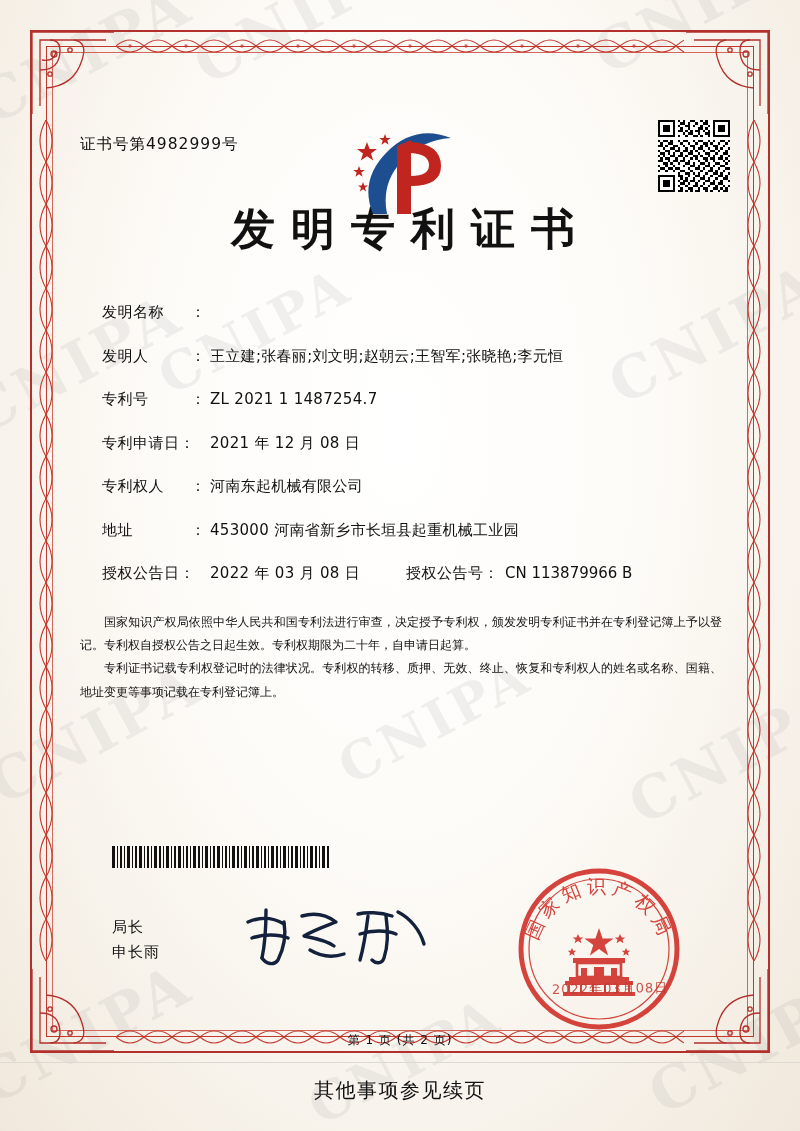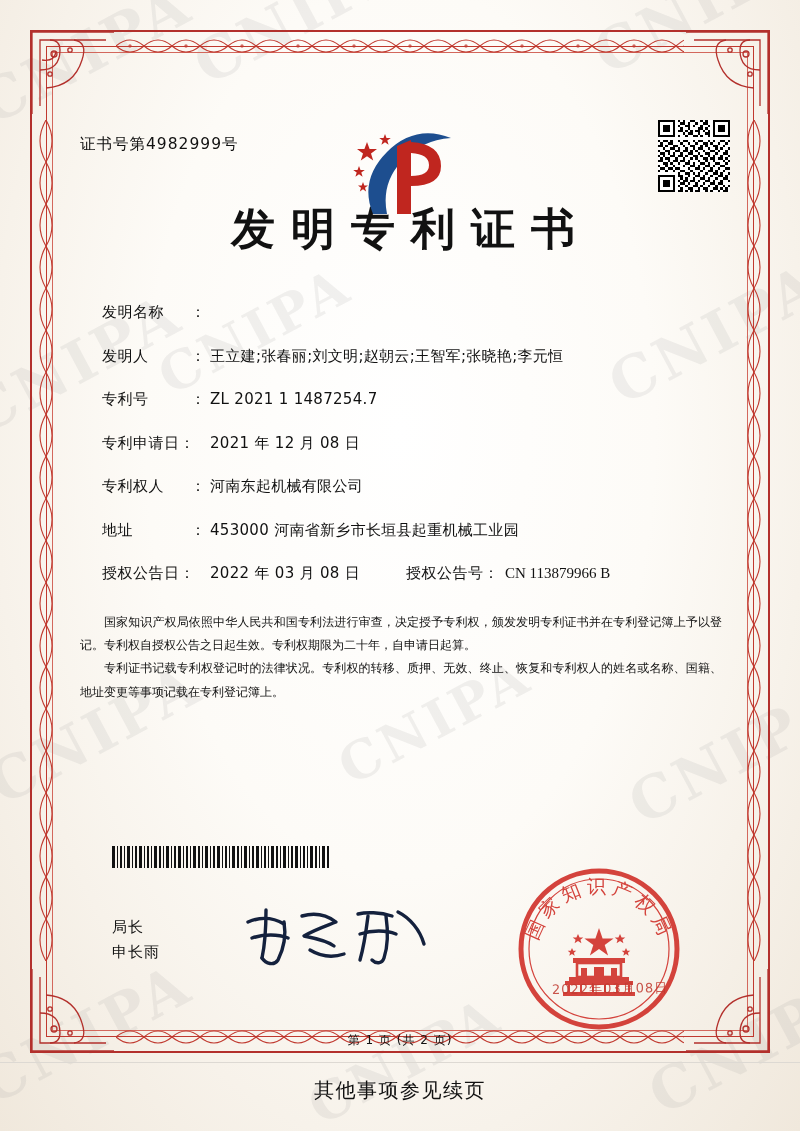--- a/index.html
+++ b/index.html
@@ -132,21 +132,21 @@
   }
   .f-label.spread{
     display:flex;justify-content:space-between;
   }
   .f-colon{margin-right:4px;}
   .f-value{flex:1;letter-spacing:.3px;}
   .field.inline .f-value{flex:0 0 auto;}
   .f-label2{
     margin-left:46px;white-space:nowrap;letter-spacing:.5px;text-align:right;
   }
-  .f-value2{margin-left:6px;font-family:Liberation Serif, serif;}
+  .f-value2{margin-left:6px;}
 
   .paras{
     margin-top:26px;
     font-size:12px;
     line-height:1.95;
     color:#111;
     text-align:justify;
     padding-right:4px;
   }
   .paras p{margin:0;text-indent:2em;}

